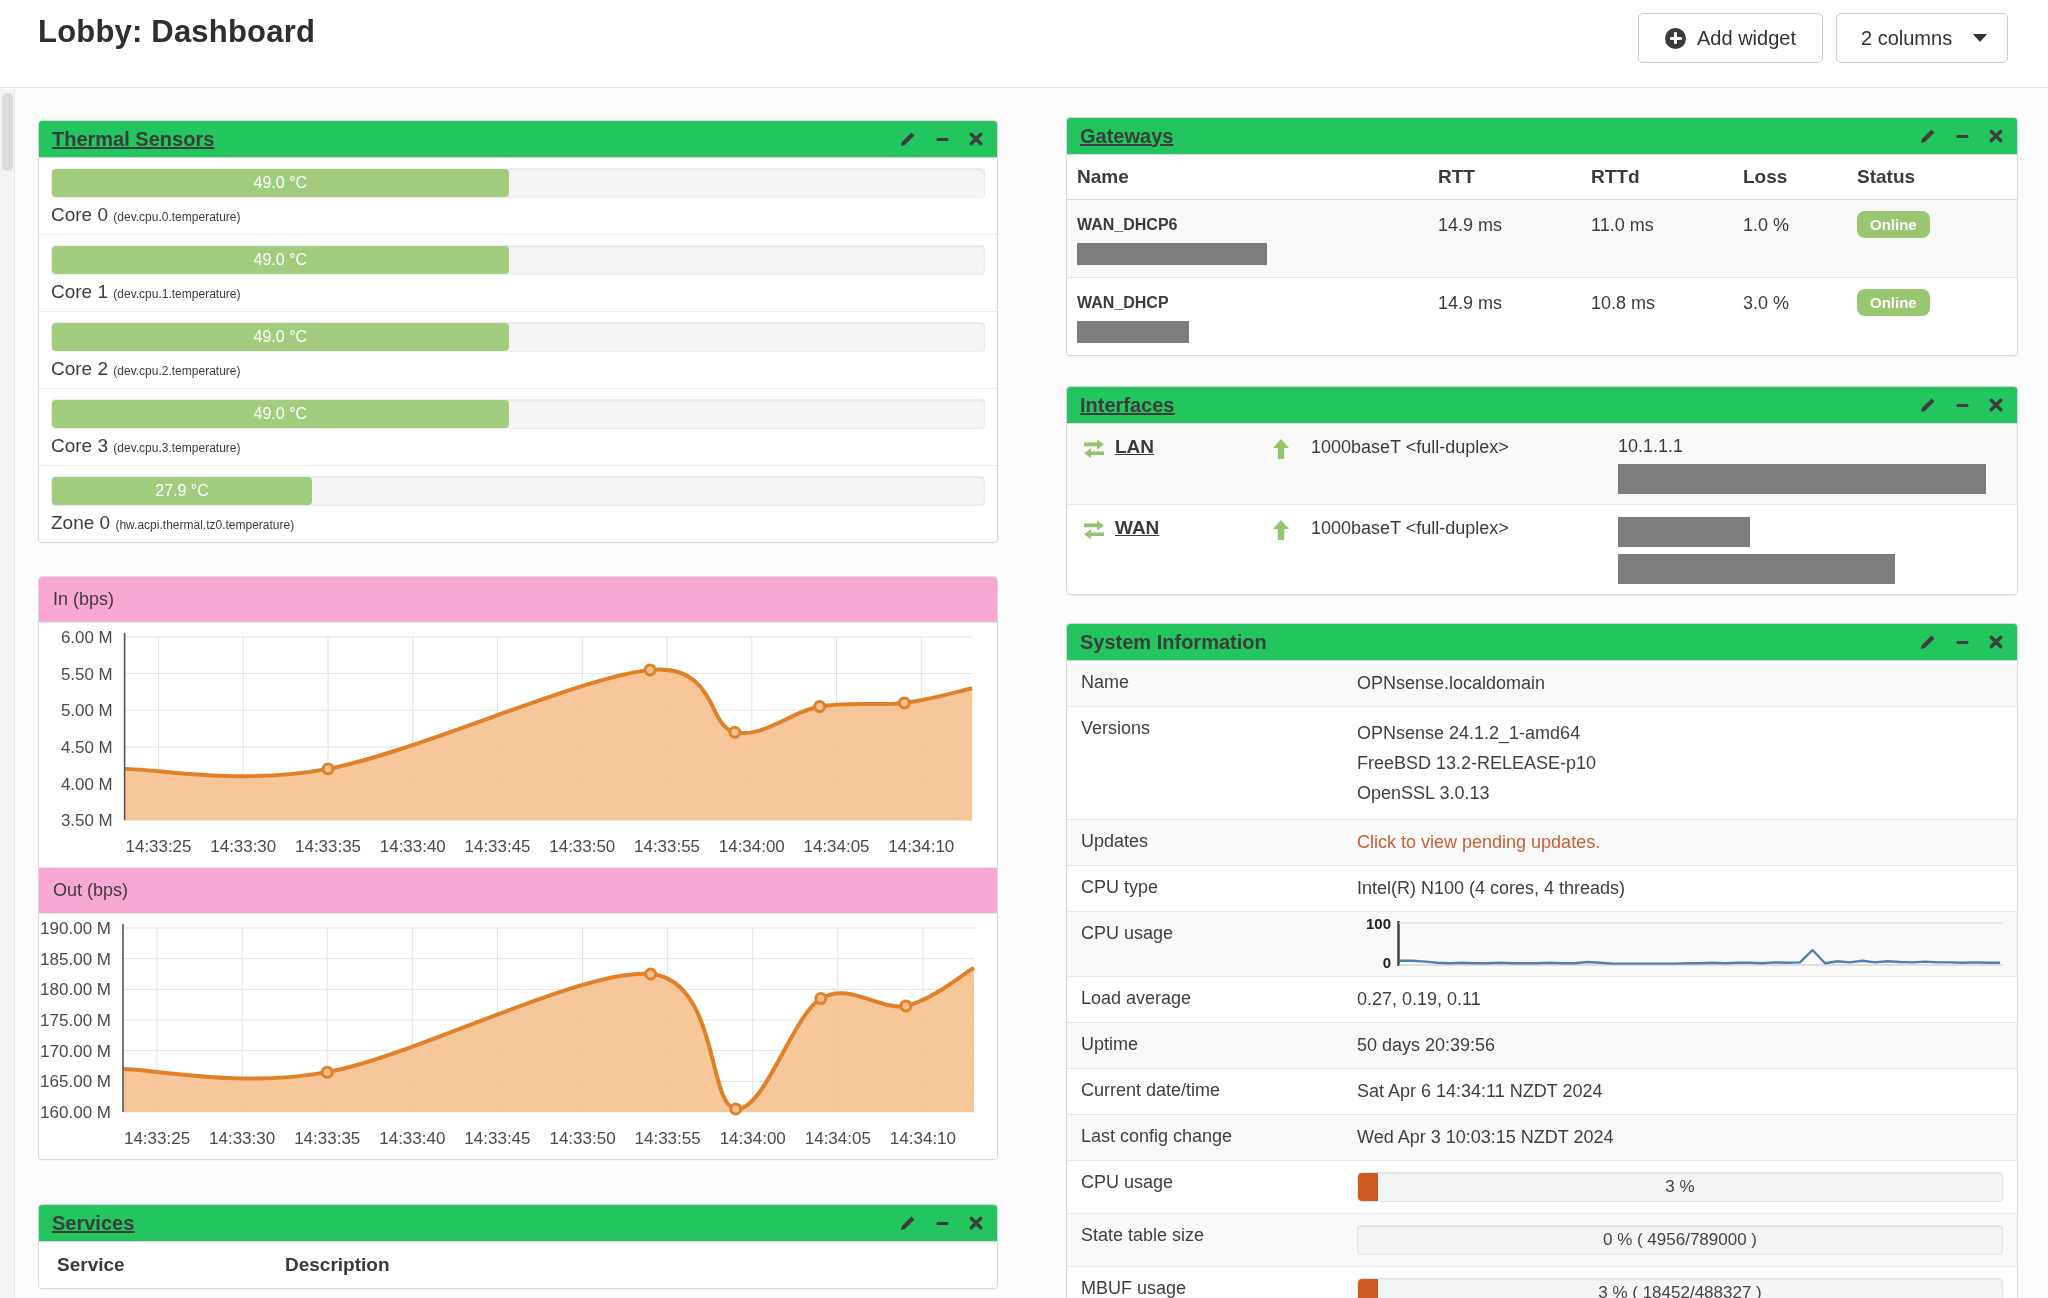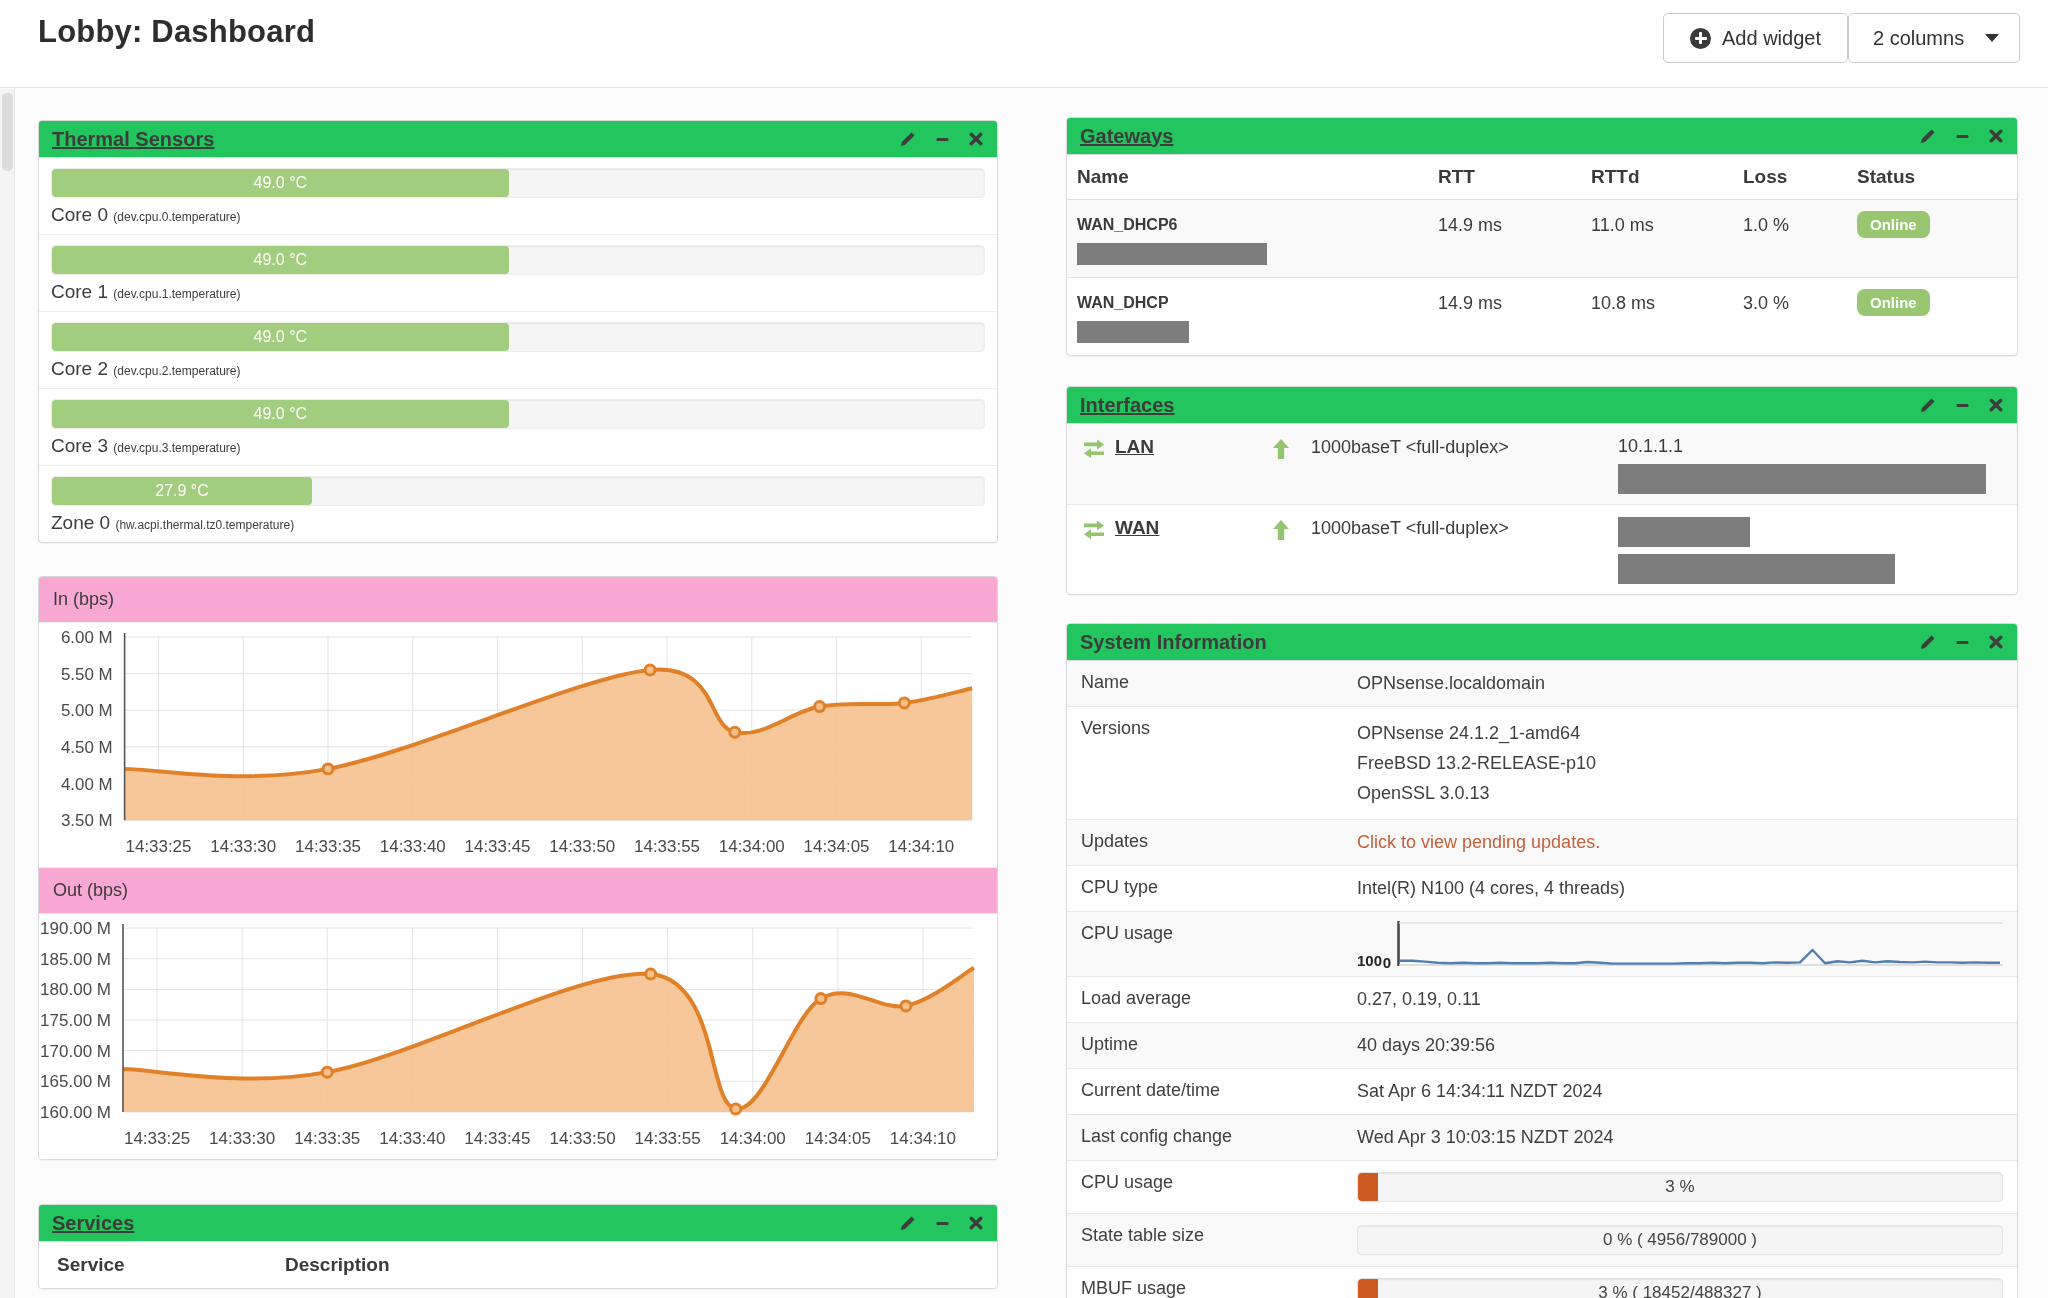--- a/index.html
+++ b/index.html
@@ -12,21 +12,21 @@
 
   
   .topbar {
     position:absolute; top:0; left:0; right:0; height:88px;
     background:#fff; border-bottom:1px solid #e6e6e6; z-index:5;
   }
   .page-title {
     position:absolute; left:38px; top:14px;
     font-size:31px; font-weight:600; color:#2e2e2e; letter-spacing:0.2px;
   }
-  .topbar-actions { position:absolute; right:28px; top:13px; display:flex; }
+  .topbar-actions { position:absolute; right:40px; top:13px; display:flex; gap:13px; }
   .btn {
     height:50px; background:#fff; border:1px solid #ccc; border-radius:5px;
     font-size:20px; color:#333; display:flex; align-items:center; cursor:pointer;
     font-family:inherit;
   }
   .btn-add { padding:0 26px; gap:11px; }
   .btn-cols { width:172px; padding:0 20px 0 24px; justify-content:space-between; }
   .plus-circle {
     width:21px; height:21px; border-radius:50%; background:#3a3a3a; position:relative; flex:none;
   }
@@ -112,21 +112,21 @@
   .if-icon { padding-top:2px; }
 
   
   .si-grid { display:grid; grid-template-columns:276px 1fr; padding:0 14px; align-items:center; }
   .si-row { min-height:46px; }
   .si-label { font-size:18px; color:#3f3f3f; padding:11px 0; align-self:start; }
   .si-value { font-size:18px; color:#3f3f3f; padding:11px 0; }
   .si-value .line { line-height:30px; }
   .si-link { color:var(--link-orange,#c4603a); cursor:pointer; }
   .si-spark { display:flex; align-items:stretch; gap:6px; padding:8px 0; }
-  .spark-labels { display:flex; flex-direction:row; justify-content:space-between; align-items:flex-end; width:34px; }
+  .spark-labels { display:flex; flex-direction:column; justify-content:space-between; align-items:flex-end; width:34px; }
   .spark-labels span { font-size:15px; font-weight:700; color:#222; line-height:1; }
   .spark-labels span:first-child { margin-top:-4px; }
   .spark-labels span:last-child { margin-bottom:-2px; }
   .spark-plot { flex:1; height:48px; }
   .pbar {
     position:relative; height:30px; background:#f5f5f5; border:1px solid #e3e3e3; border-radius:4px;
     box-shadow:inset 0 1px 2px rgba(0,0,0,0.07); overflow:hidden;
   }
   .pbar-fill { position:absolute; left:0; top:0; bottom:0; background:var(--progress-orange,#ce5b22); border-radius:4px 0 0 4px; }
   .pbar-text { position:relative; display:block; text-align:center; line-height:28px; font-size:17px; color:#444; }
@@ -517,21 +517,21 @@
                   <polyline points="3.0,40.8 15.4,40.8 27.8,41.6 40.1,42.8 52.5,43.2 64.9,42.8 77.3,43.2 89.6,43.2 102.0,42.8 114.4,43.2 126.8,43.2 139.1,43.2 151.5,42.8 163.9,43.2 176.3,43.2 188.6,42.0 201.0,42.8 213.4,43.6 225.8,43.6 238.1,43.6 250.5,43.6 262.9,43.6 275.3,43.6 287.6,43.2 300.0,43.2 312.4,42.8 324.8,43.2 337.1,42.8 349.5,42.8 361.9,43.2 374.3,42.4 386.6,42.8 399.0,42.4 411.4,30.0 423.8,43.2 436.1,41.2 448.5,42.4 460.9,40.8 473.3,42.4 485.6,41.2 498.0,42.0 510.4,42.4 522.8,41.6 535.1,42.4 547.5,42.4 559.9,42.8 572.3,42.4 584.6,42.8 597.0,42.8" fill="none" stroke="#4e7fb2" stroke-width="2.4" stroke-linejoin="round"></polyline>
                 </svg>
               </div>
             </div>
             <div class="si-grid si-row trow">
               <div class="si-label">Load average</div>
               <div class="si-value">0.27, 0.19, 0.11</div>
             </div>
             <div class="si-grid si-row trow">
               <div class="si-label">Uptime</div>
-              <div class="si-value">40 days 20:39:56</div>
+              <div class="si-value">50 days 20:39:56</div>
             </div>
             <div class="si-grid si-row trow">
               <div class="si-label">Current date/time</div>
               <div class="si-value">Sat Apr 6 14:34:11 NZDT 2024</div>
             </div>
             <div class="si-grid si-row trow">
               <div class="si-label">Last config change</div>
               <div class="si-value">Wed Apr 3 10:03:15 NZDT 2024</div>
             </div>
             <div class="si-grid si-row trow">

